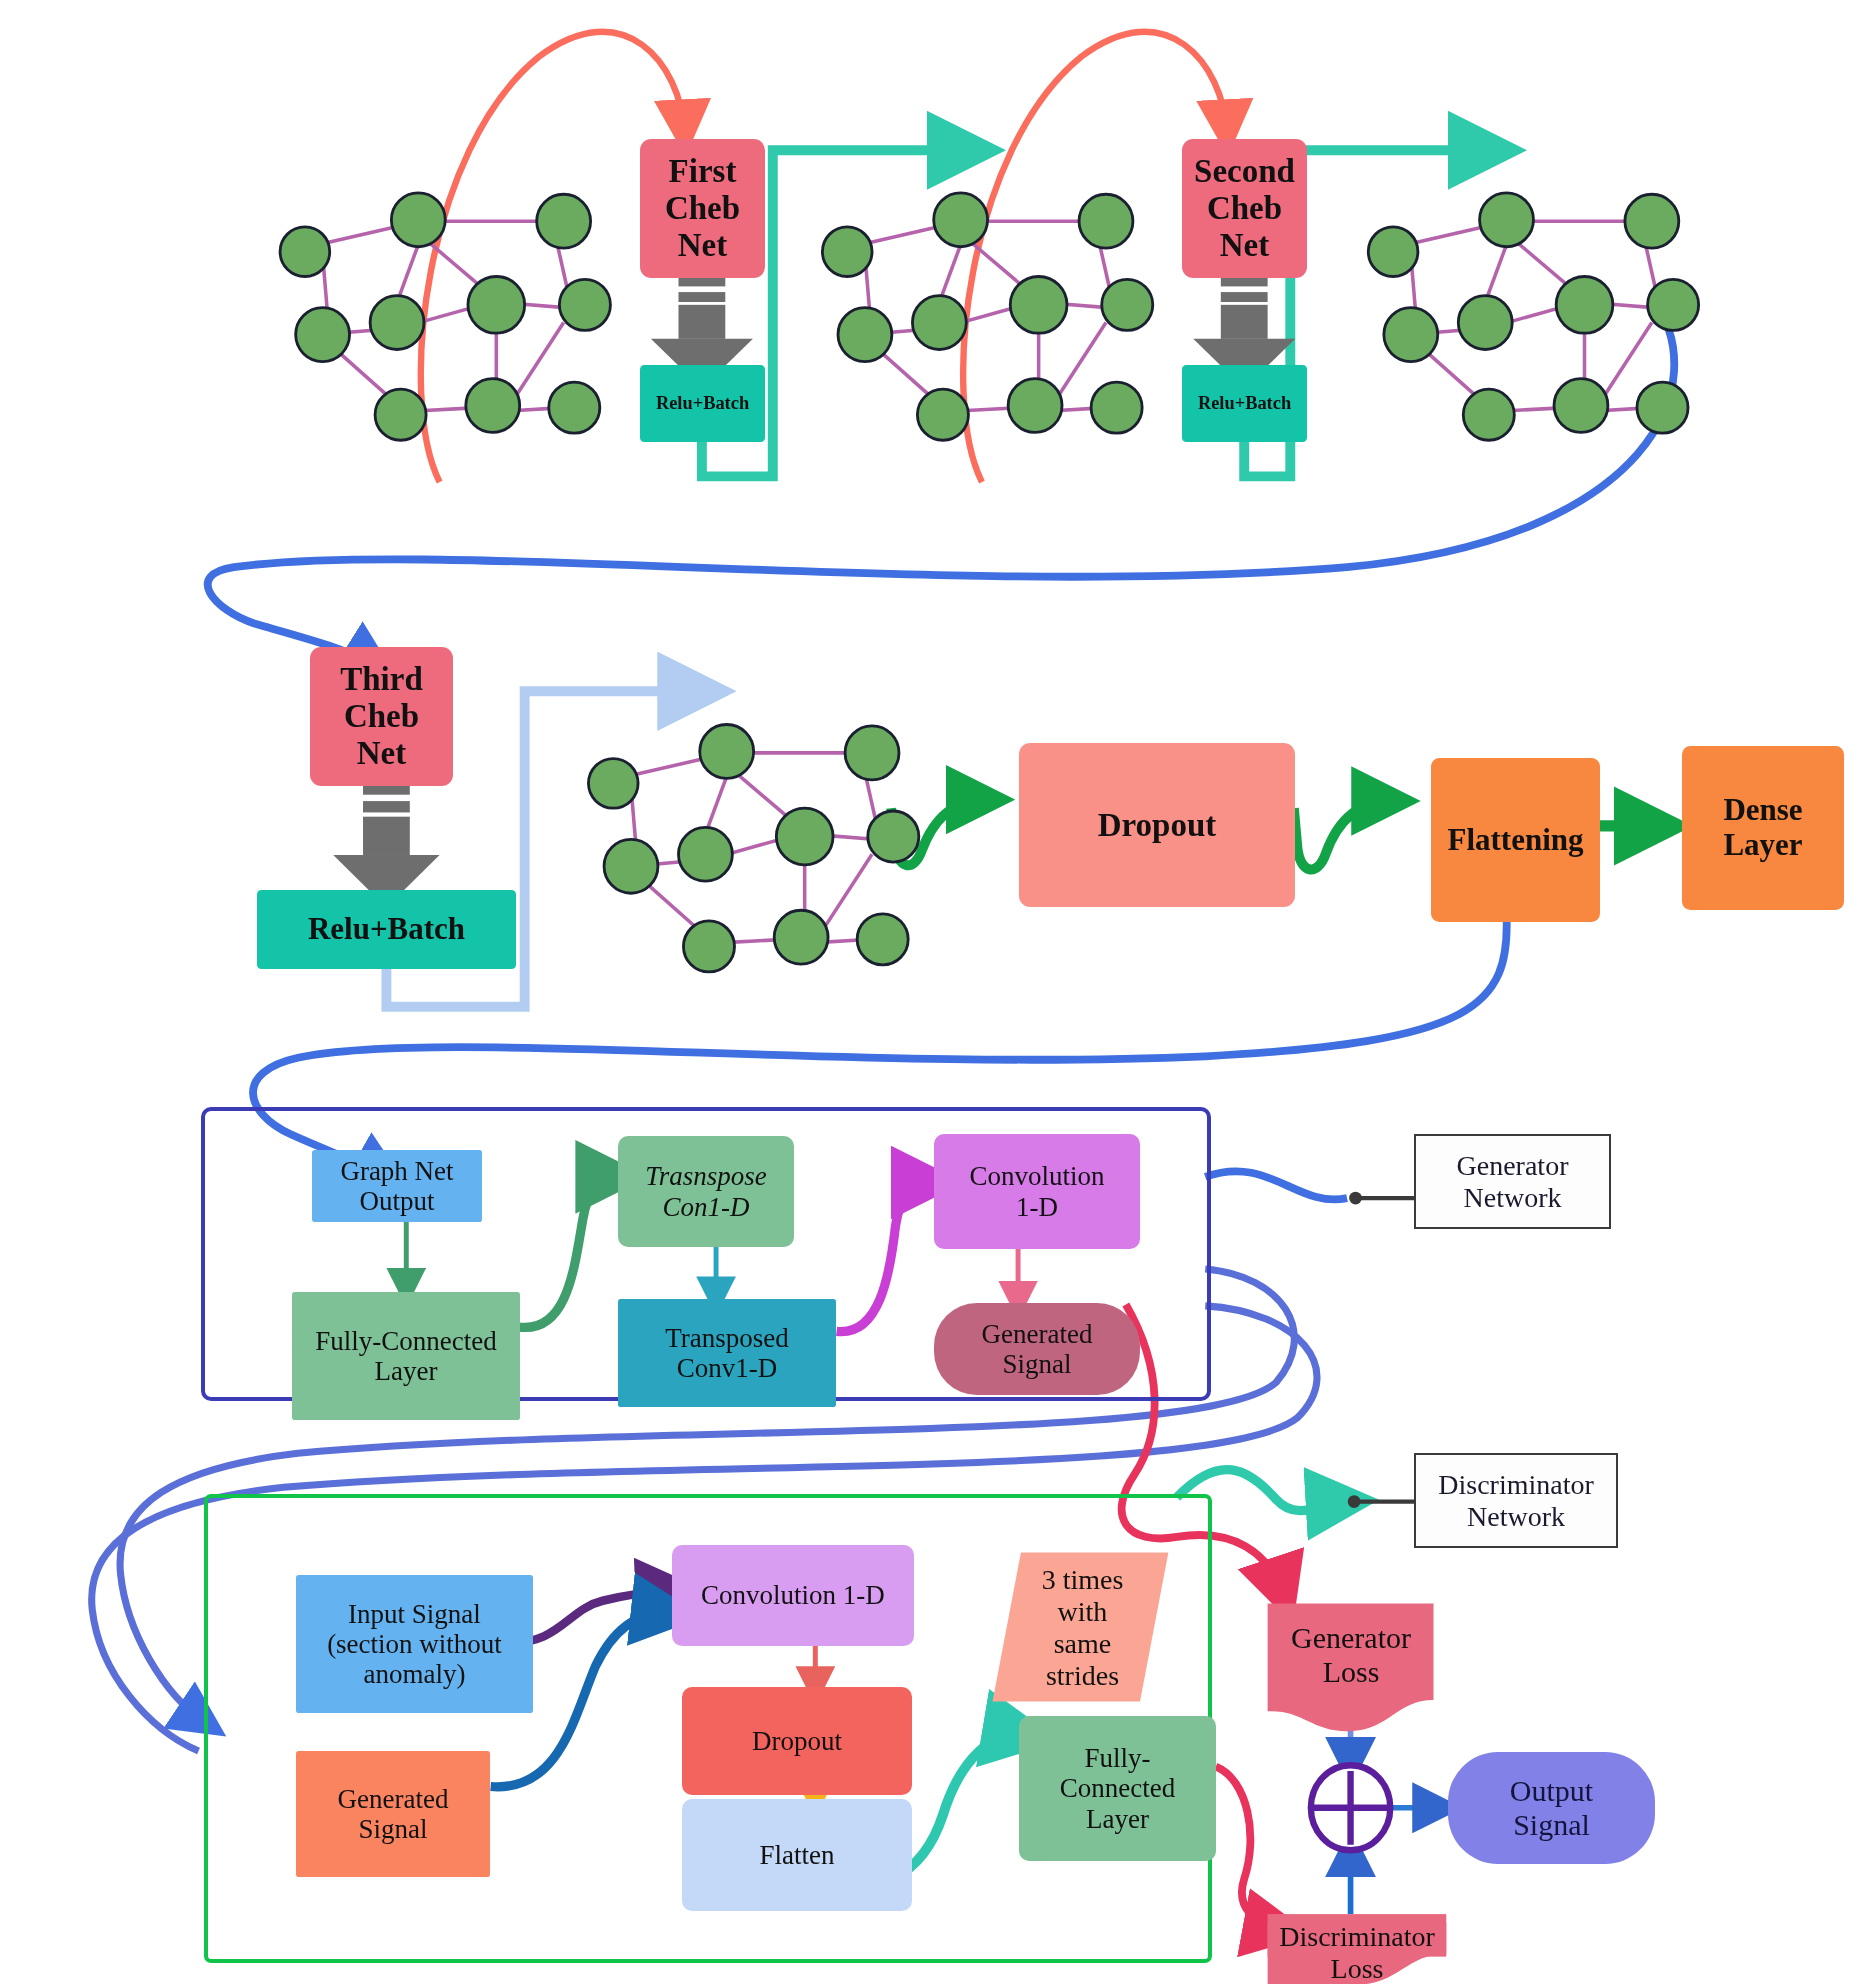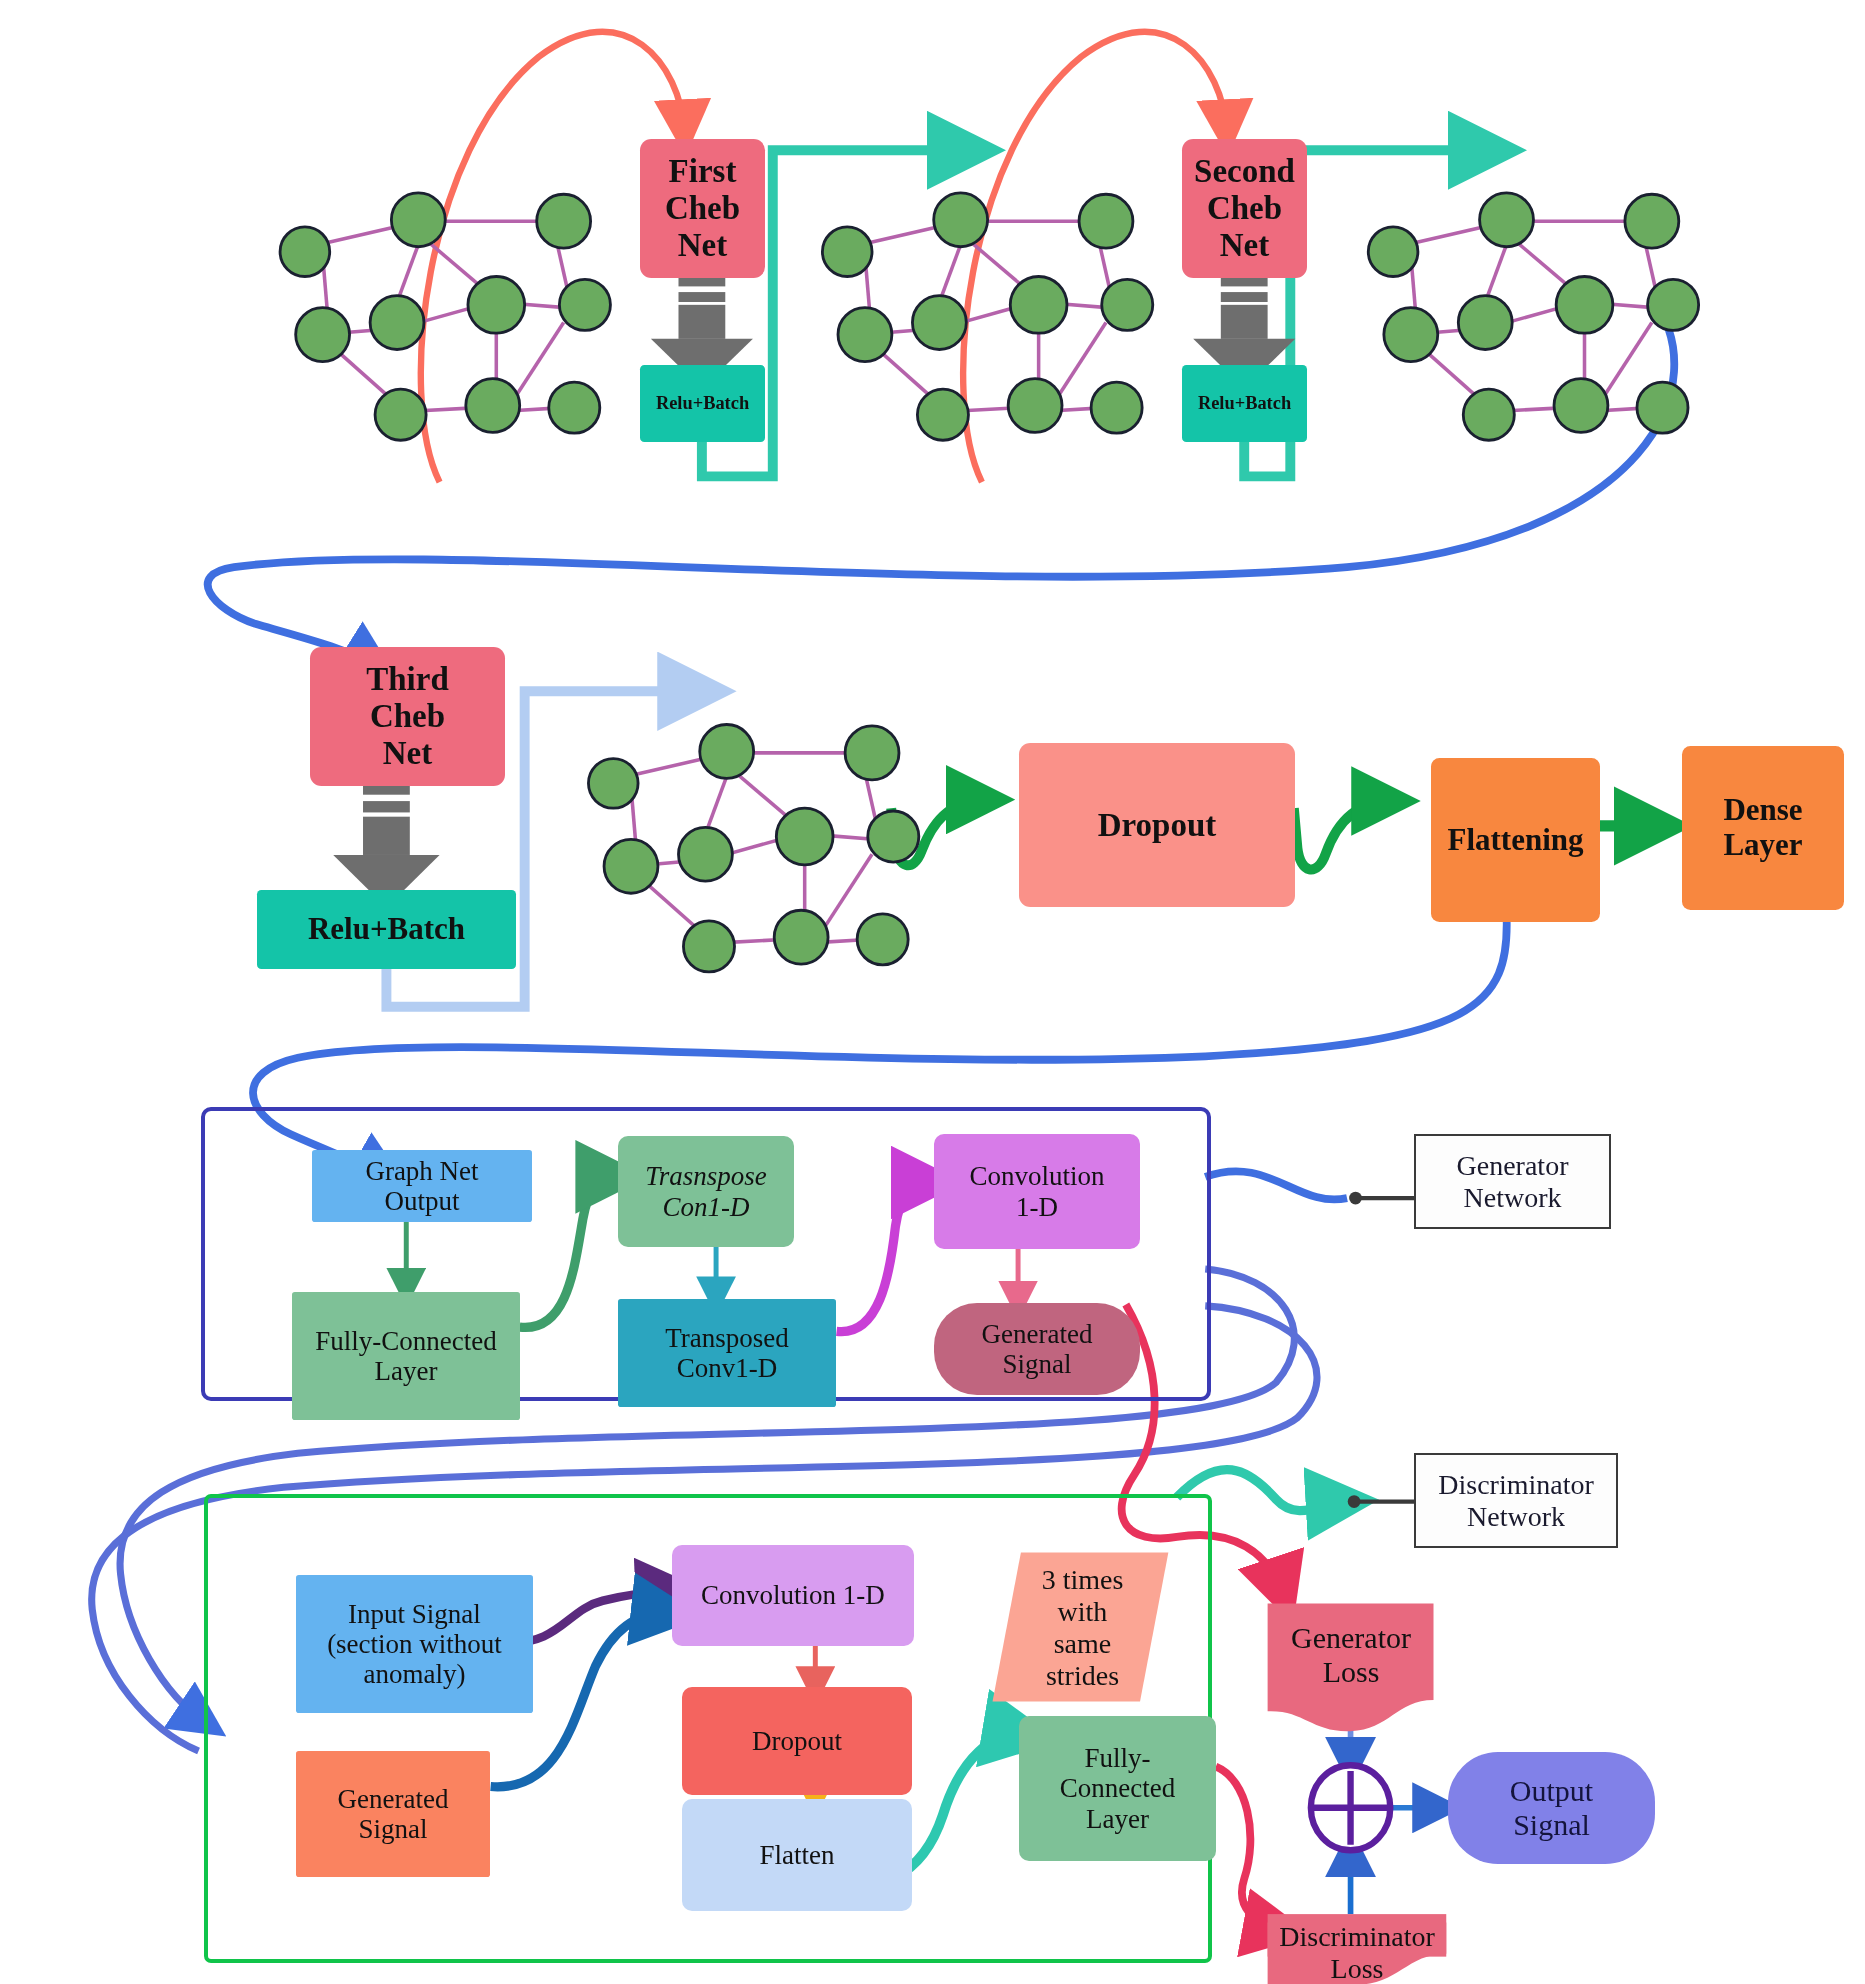--- a/index.html
+++ b/index.html
@@ -378,33 +378,33 @@
   <div class="node chebnet" style="left:640px;top:139px;width:125px;height:139px;white-space:pre-line;">First
 Cheb
 Net</div>
   <div class="node relusmall" style="left:640px;top:365px;width:125px;height:77px;">Relu+Batch</div>
 
   <div class="node chebnet" style="left:1182px;top:139px;width:125px;height:139px;white-space:pre-line;">Second
 Cheb
 Net</div>
   <div class="node relusmall" style="left:1182px;top:365px;width:125px;height:77px;">Relu+Batch</div>
 
-  <div class="node chebnet" style="left:310px;top:647px;width:195px;height:139px;white-space:pre-line;">Third
+  <div class="node chebnet" style="left:310px;top:647px;width:143px;height:139px;white-space:pre-line;">Third
 Cheb
 Net</div>
   <div class="node relubig" style="left:257px;top:890px;width:259px;height:79px;">Relu+Batch</div>
 
   <div class="node dropoutbig" style="left:1019px;top:743px;width:276px;height:164px;">Dropout</div>
 
   <div class="node orangebx" style="left:1431px;top:746px;width:169px;height:164px;margin-top:12px;">Flattening</div>
 
   <div class="node orangebx" style="left:1682px;top:746px;width:162px;height:164px;white-space:pre-line;">Dense
 Layer</div>
 
-  <div class="node sq blueb" style="left:312px;top:1150px;width:220px;height:72px;white-space:pre-line;">Graph Net
+  <div class="node sq blueb" style="left:312px;top:1150px;width:170px;height:72px;white-space:pre-line;">Graph Net
 Output</div>
   <div class="node sq greenb" style="left:292px;top:1292px;width:228px;height:128px;white-space:pre-line;">Fully-Connected
 Layer</div>
   <div class="node rbox greenb" style="left:618px;top:1136px;width:176px;height:111px;white-space:pre-line;font-style:italic;">Trasnspose
 Con1-D</div>
   <div class="node sq tealb" style="left:618px;top:1299px;width:218px;height:108px;white-space:pre-line;">Transposed
 Conv1-D</div>
   <div class="node rbox purpb" style="left:934px;top:1134px;width:206px;height:115px;white-space:pre-line;">Convolution
 1-D</div>
   <div class="node genoval" style="left:934px;top:1303px;width:206px;height:92px;white-space:pre-line;">Generated

